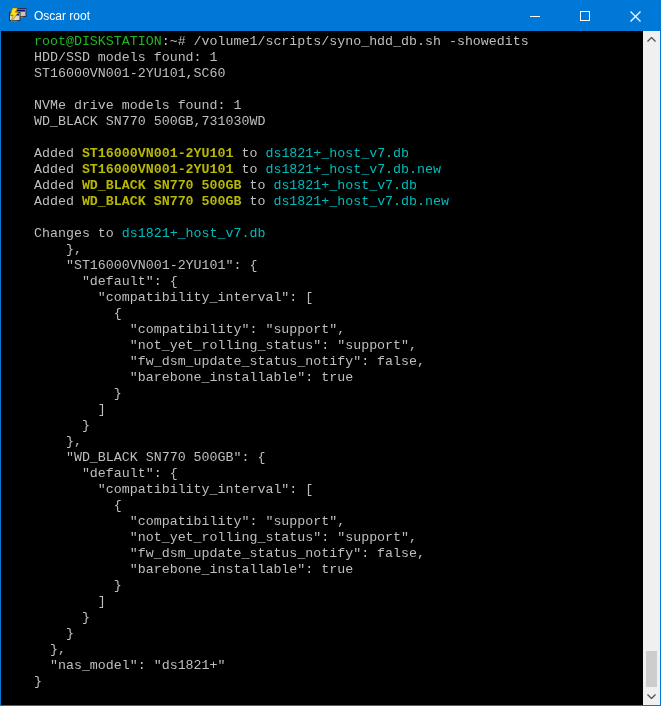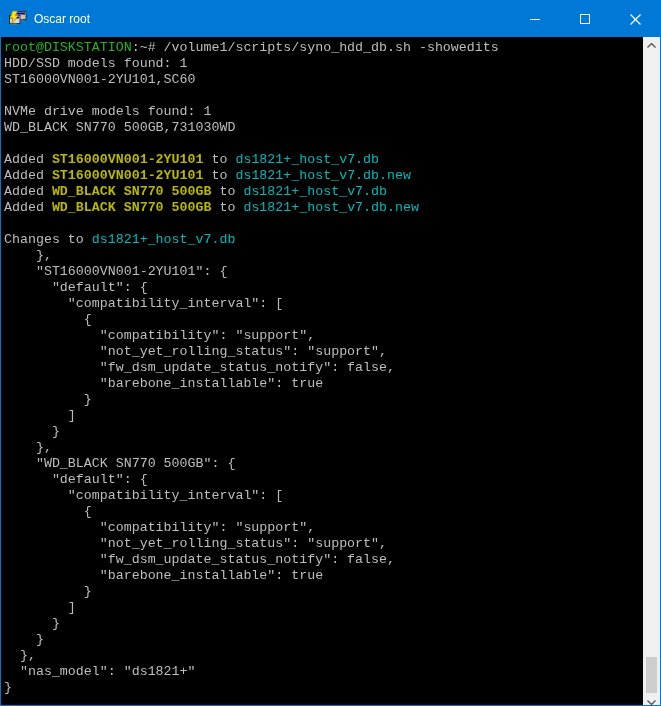--- a/index.html
+++ b/index.html
@@ -6,34 +6,35 @@
     --accent:#0078D7; --fg:#BEBEBE; --green:#24B524; --yellow:#B8B800; --cyan:#00BBBB;
     --term-bg:#000000; --sb-track:#F0F0F0; --sb-thumb:#CDCDCD; --sb-arrow:#505050;
   }
   html,body{margin:0;padding:0;background:#ffffff;}
   .window{
     position:relative; width:661px; height:706px; box-sizing:border-box;
     border:1px solid var(--accent); font-family:"Liberation Sans",sans-serif;
     overflow:hidden;
   }
   .titlebar{
-    height:36px; background:var(--accent); display:flex; align-items:center;
+    height:30px; background:var(--accent); display:flex; align-items:center;
     user-select:none;
     justify-content:center;
   }
   .app-icon{margin-left:8px; display:flex; align-items:center;}
   .title{color:#fff; font-size:12px; margin-left:7px; flex:1; white-space:nowrap;}
   .controls{display:flex; height:30px;}
   .ctrl{width:50px; height:30px; display:flex; align-items:center; justify-content:center;}
   .win-body{display:flex; height:674px; background:var(--term-bg);}
   .terminal{
     flex:1; overflow:hidden; padding:3px 12px 0 3px;
     font-family:"Liberation Mono","DejaVu Sans Mono",monospace;
     font-size:13.3px; line-height:16px; white-space:pre;
     color:var(--fg);
+    margin-left:30px;
   }
   .tline{height:16px;}
   .c-fg{color:var(--fg);} .c-green{color:var(--green);}
   .c-yellow{color:var(--yellow);font-weight:bold;} .c-cyan{color:var(--cyan);}
   .scrollbar{width:17px; background:var(--sb-track); display:flex; flex-direction:column;}
   .sb-arrow{height:17px; display:flex; align-items:center; justify-content:center;}
   .sb-track{flex:1; position:relative;}
   .sb-thumb{position:absolute; left:3px; width:11px; height:36px; bottom:1px; background:var(--sb-thumb);}
 </style>
 </head>

